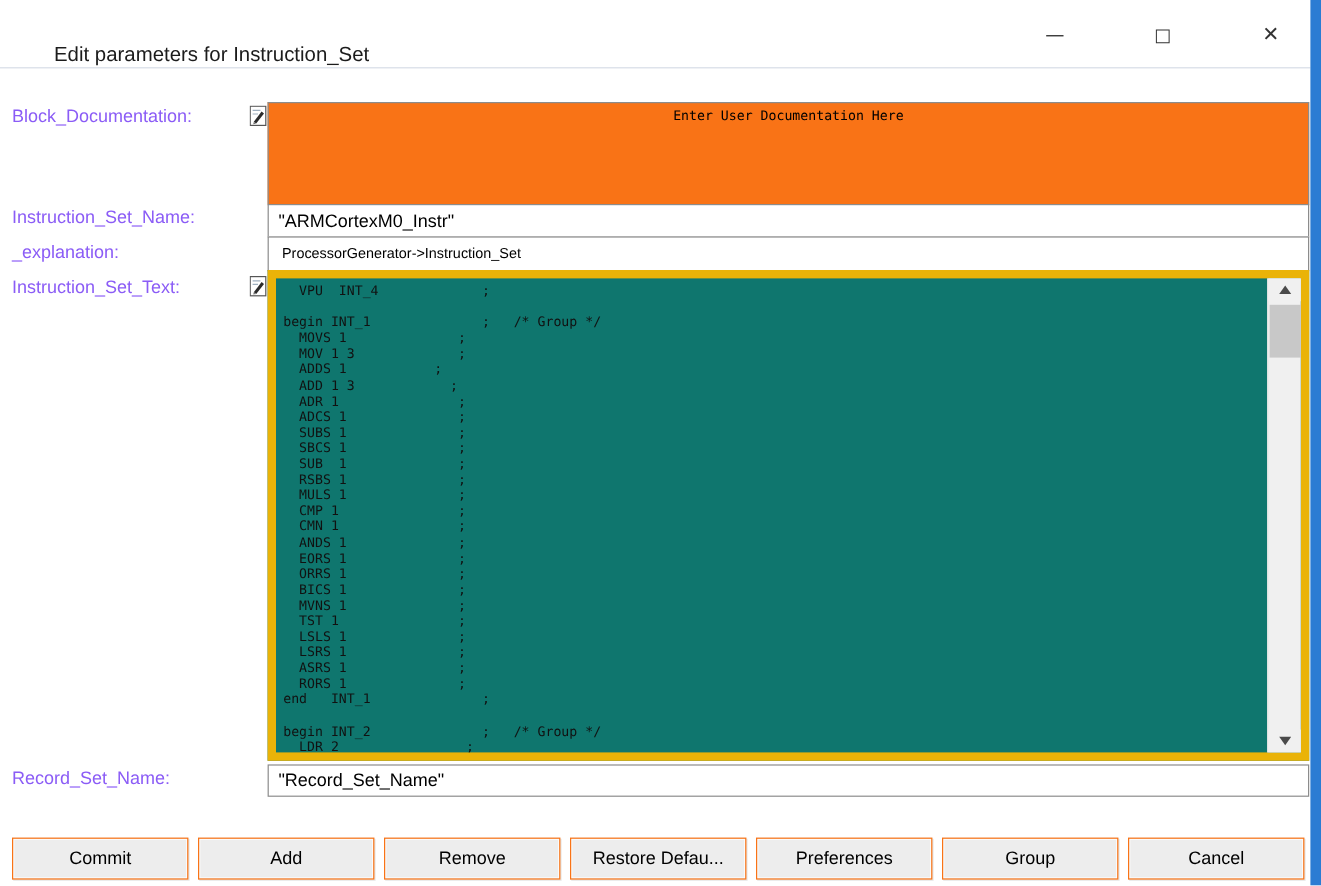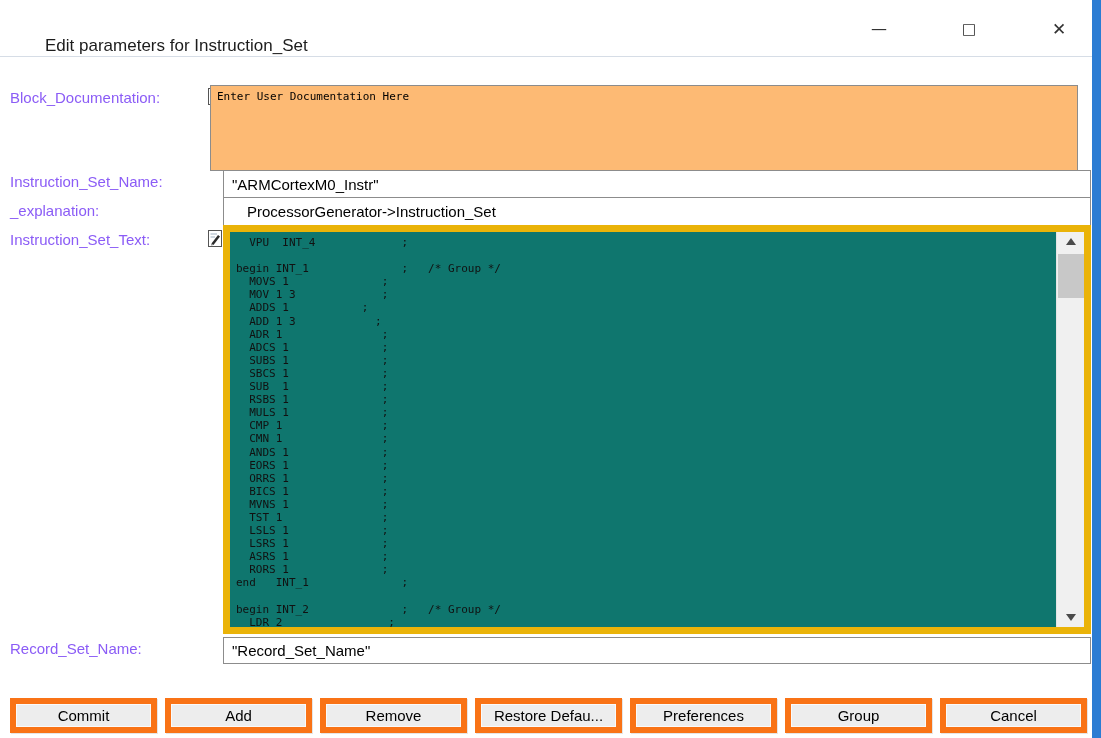--- a/index.html
+++ b/index.html
@@ -37,36 +37,36 @@
   .win-btn.maxi { font-size:15px; }
   
   .lbl { position:absolute; left:10px; font-size:15px; color:#8b5cf6; white-space:nowrap; }
   
   .edit-btn {
     position:absolute; left:208px; width:15px; height:18px;
     background:#fff; border:none; padding:0; cursor:pointer;
   }
   
   .doc-box {
-    position:absolute; left:210px; top:85px; width:868px; height:86px;
-    border:1px solid #8c8c8c; background:#fdba74;
+    position:absolute; left:223px; top:85px; width:868px; height:86px;
+    border:1px solid #8c8c8c; background:#f97316;
     font-family:"DejaVu Sans Mono", monospace; font-size:11px; line-height:13px;
-    padding:4px 6px; overflow:hidden; white-space:pre;
+    padding:4px 6px; overflow:hidden; white-space:pre;text-align:center;
   }
   .text-input {
     position:absolute; left:223px; width:868px;
     border:1px solid #8c8c8c; background:#fff;
     font-family:"Liberation Sans", sans-serif; font-size:15px; color:#000;
     padding:0 8px; outline:none;
   }
   #name-input { top:170px; height:28px; }
   .expl-box {
     position:absolute; left:223px; top:197px; width:868px; height:29px;
     border:1px solid #8c8c8c; background:#fff;
-    font-size:15px; line-height:27px; padding:0 23px;
+    font-size:12px; line-height:27px; padding:0 11px;
     overflow:hidden; white-space:nowrap;
   }
   #record-input { top:637px; height:27px; }
   
   .text-box {
     position:absolute; left:223px; top:225px; width:868px; height:409px;
     border:7px solid #eab308; background:#0f766e;
   }
   .code-pre {
     position:absolute; top:0; left:0; right:29px; bottom:0;
@@ -96,21 +96,21 @@
   .scroll-thumb {
     position:absolute; top:22px; left:1px; width:26px; height:44px; background:#c8c8c8;
   }
   
   .button-bar {
     position:absolute; left:10px; top:698px; width:1077px;
     display:flex; gap:8px;
   }
   .dlg-btn {
     width:147px; height:35px;
-    background:#ededed; border:6px solid #f97316;
+    background:#ededed; border:1px solid #f97316;
     box-shadow:1px 1px 0 rgba(0,0,0,0.10), inset 0 0 0 1px #fafafa;
     font-family:"Liberation Sans", sans-serif; font-size:15px; color:#000;
     white-space:nowrap; overflow:hidden; cursor:pointer;
   }
 </style>
 </head>
 <body>
 
 <div class="window">
 

